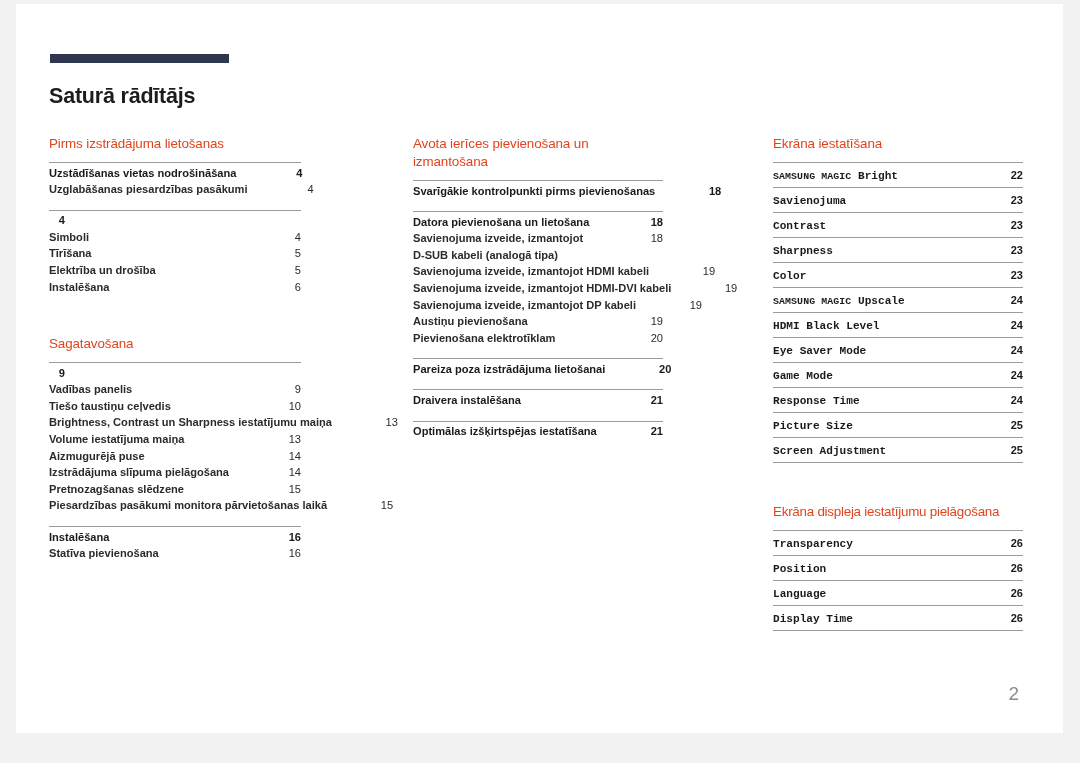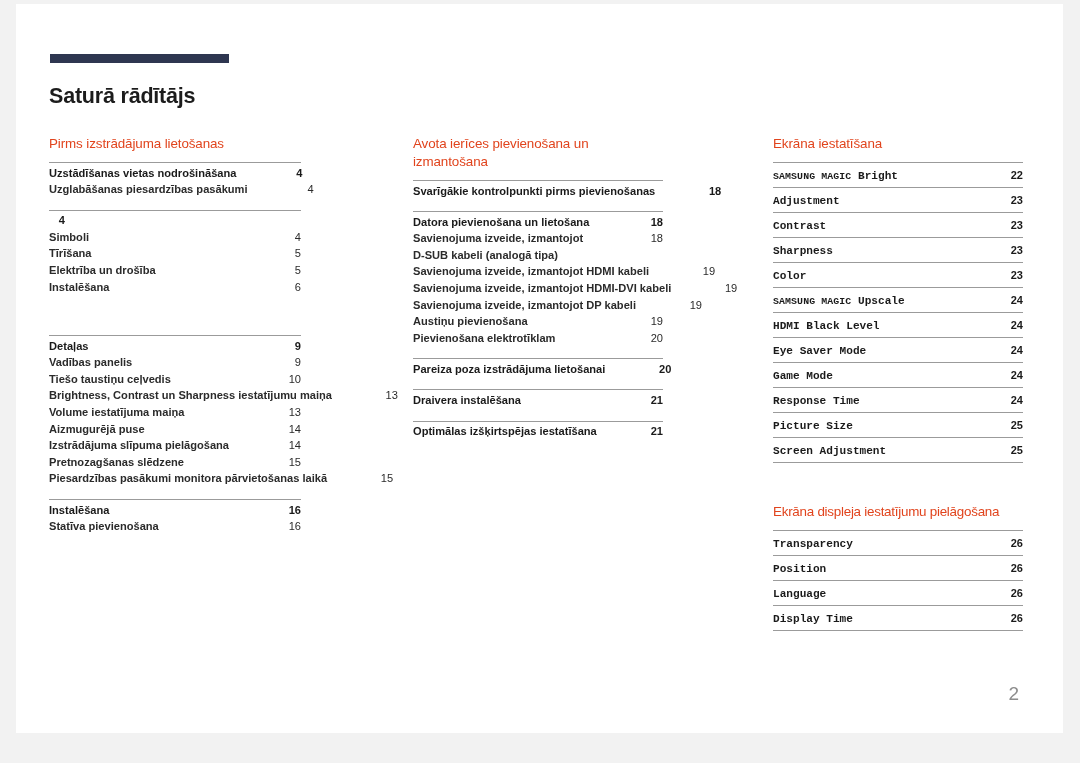--- a/index.html
+++ b/index.html
@@ -179,23 +179,23 @@
               <span class="pageno">5</span>
             </div>
             <div class="row">
               <span class="label">Instalēšana</span>
               <span class="pageno">6</span>
             </div>
           </div>
         </div>
         <div class="spacer-lg"></div>
         <div class="section">
+          <div class="section-heading">Sagatavošana</div>
           <div class="group first">
             <div class="row head">
-              <span class="label">Detaļas</span>
               <span class="pageno">9</span>
             </div>
             <div class="row">
               <span class="label">Vadības panelis</span>
               <span class="pageno">9</span>
             </div>
             <div class="row">
               <span class="label">Tiešo taustiņu ceļvedis</span>
               <span class="pageno">10</span>
             </div>
@@ -302,21 +302,21 @@
       </div>
     <div class="col col-3" id="col-3">
         <div class="section">
           <div class="section-heading">Ekrāna iestatīšana</div>
           <div class="ruled-list">
             <div class="ruled-row">
               <span class="label"><span class="smallcaps">SAMSUNG MAGIC</span> Bright</span>
               <span class="pageno">22</span>
             </div>
             <div class="ruled-row">
-              <span class="label">Adjustment</span>
+              <span class="label">Savienojuma</span>
               <span class="pageno">23</span>
             </div>
             <div class="ruled-row">
               <span class="label">Contrast</span>
               <span class="pageno">23</span>
             </div>
             <div class="ruled-row">
               <span class="label">Sharpness</span>
               <span class="pageno">23</span>
             </div>

